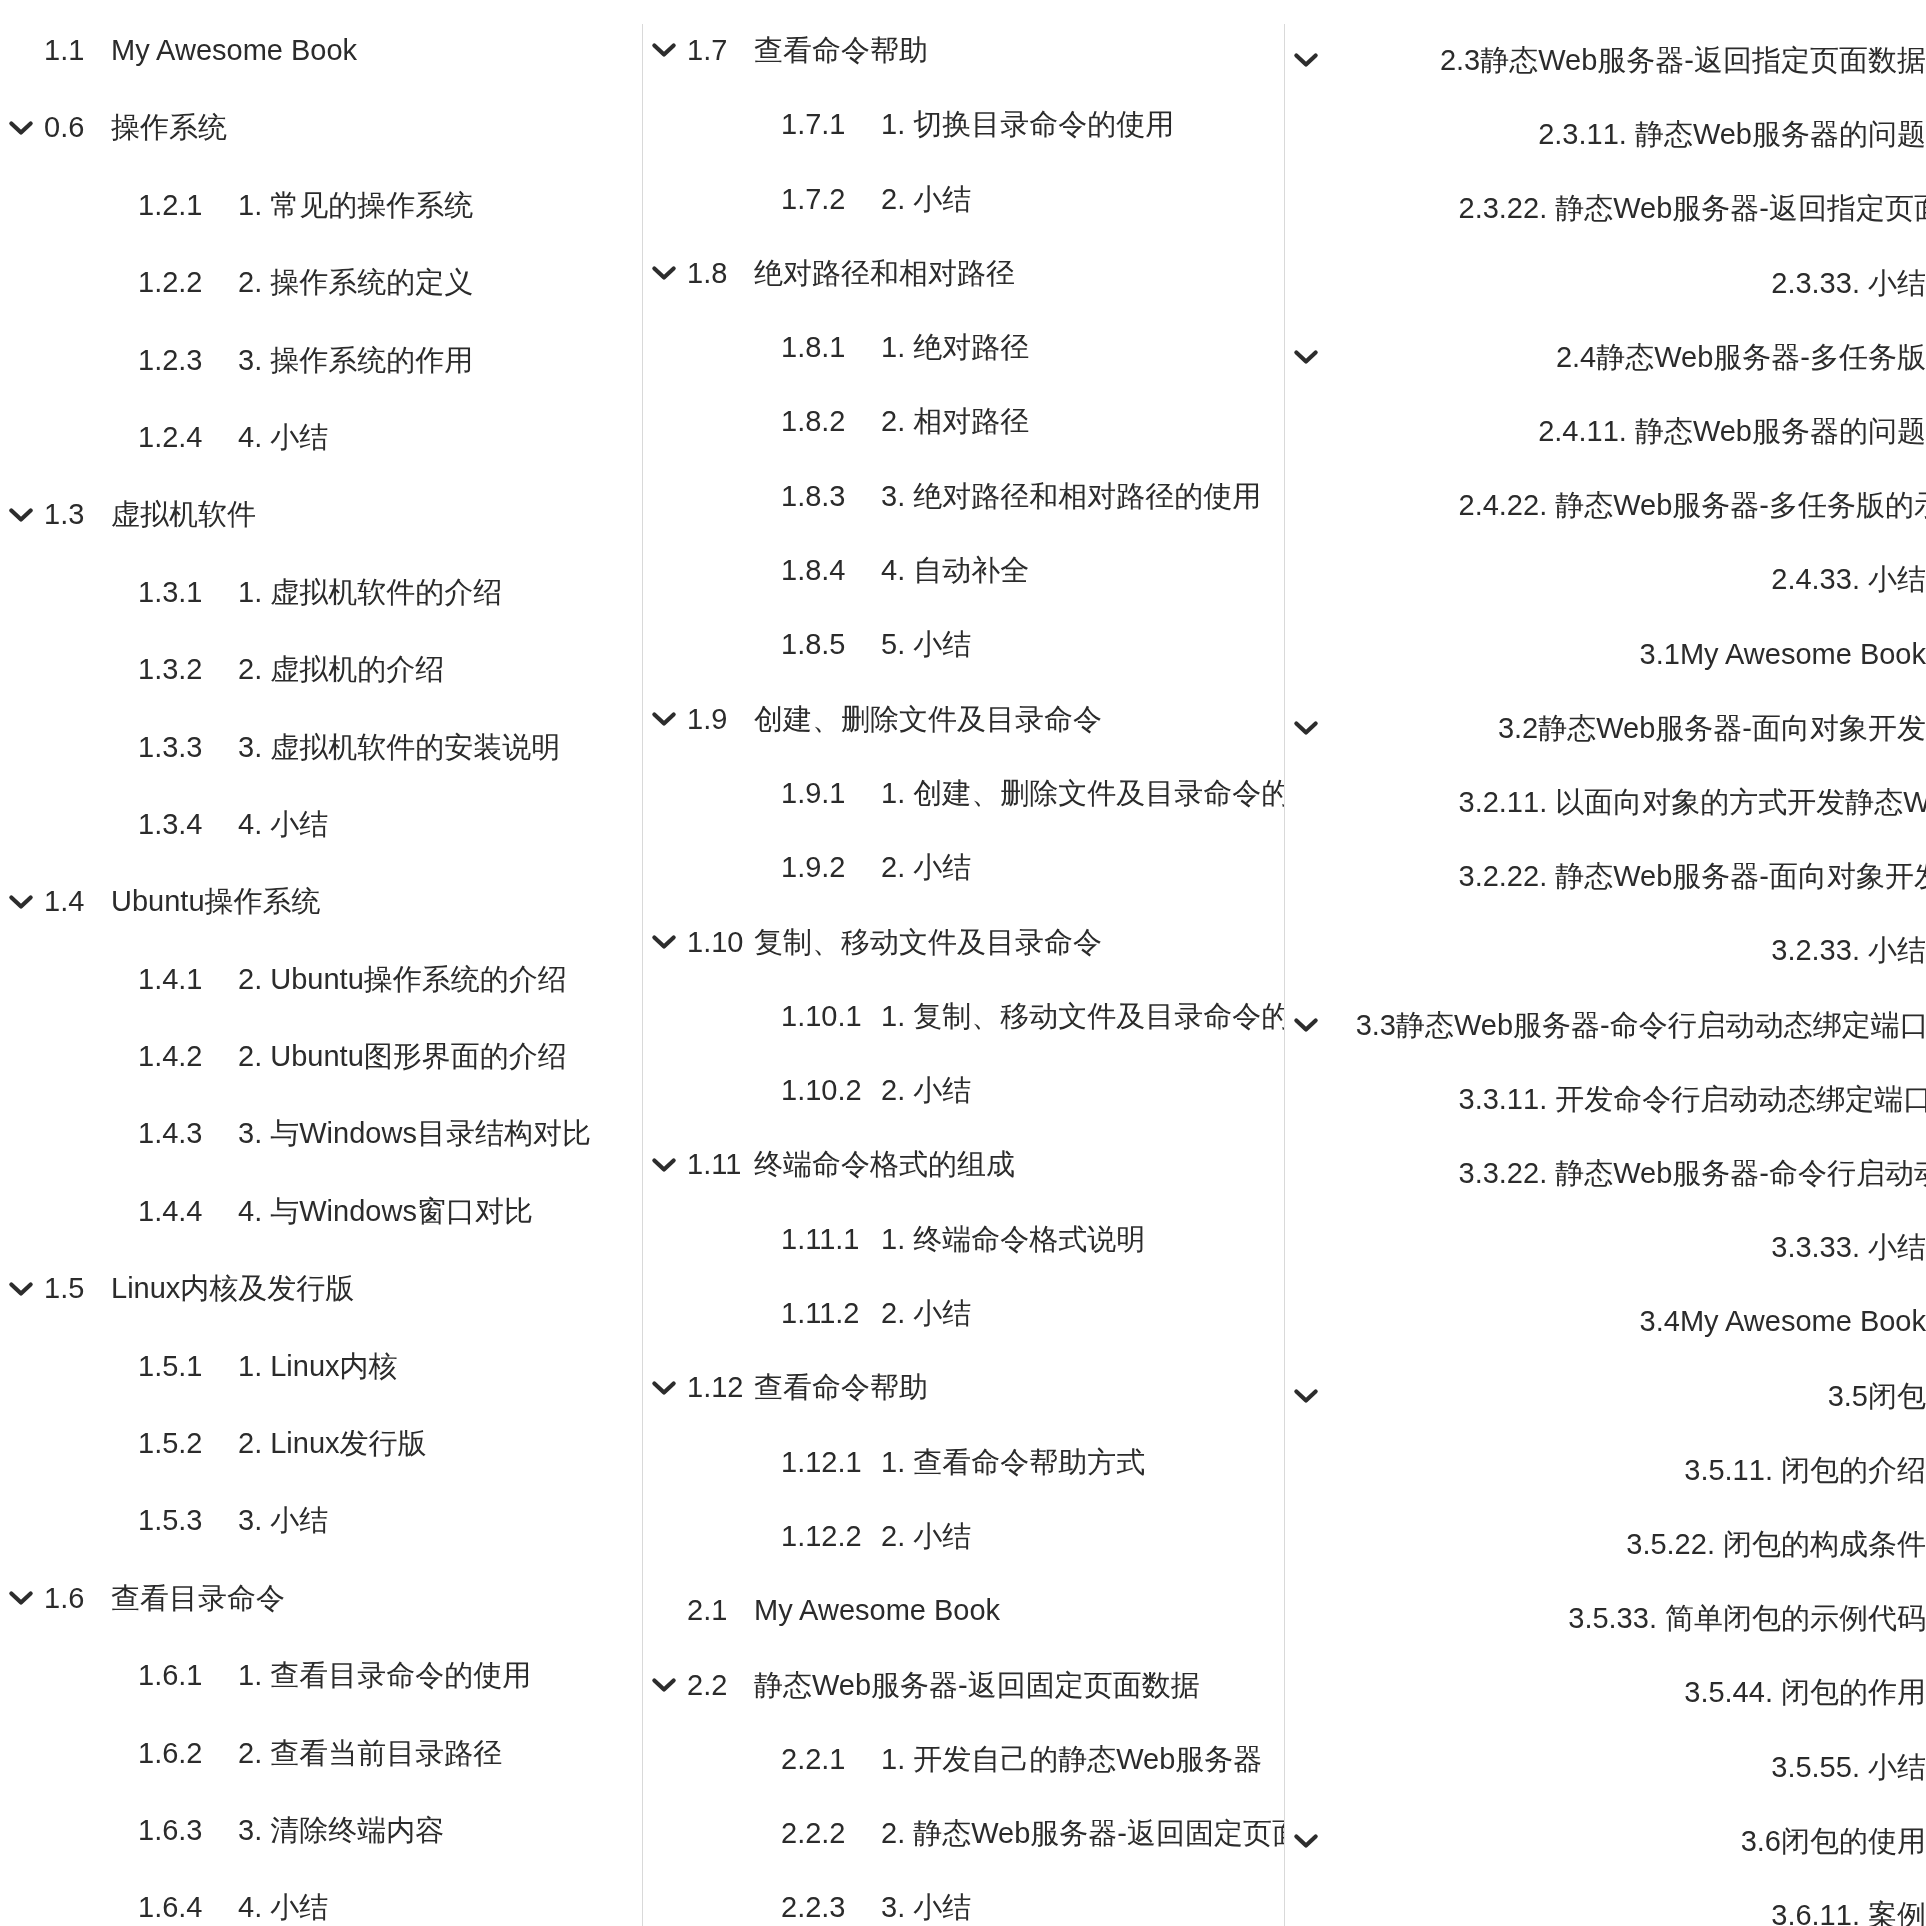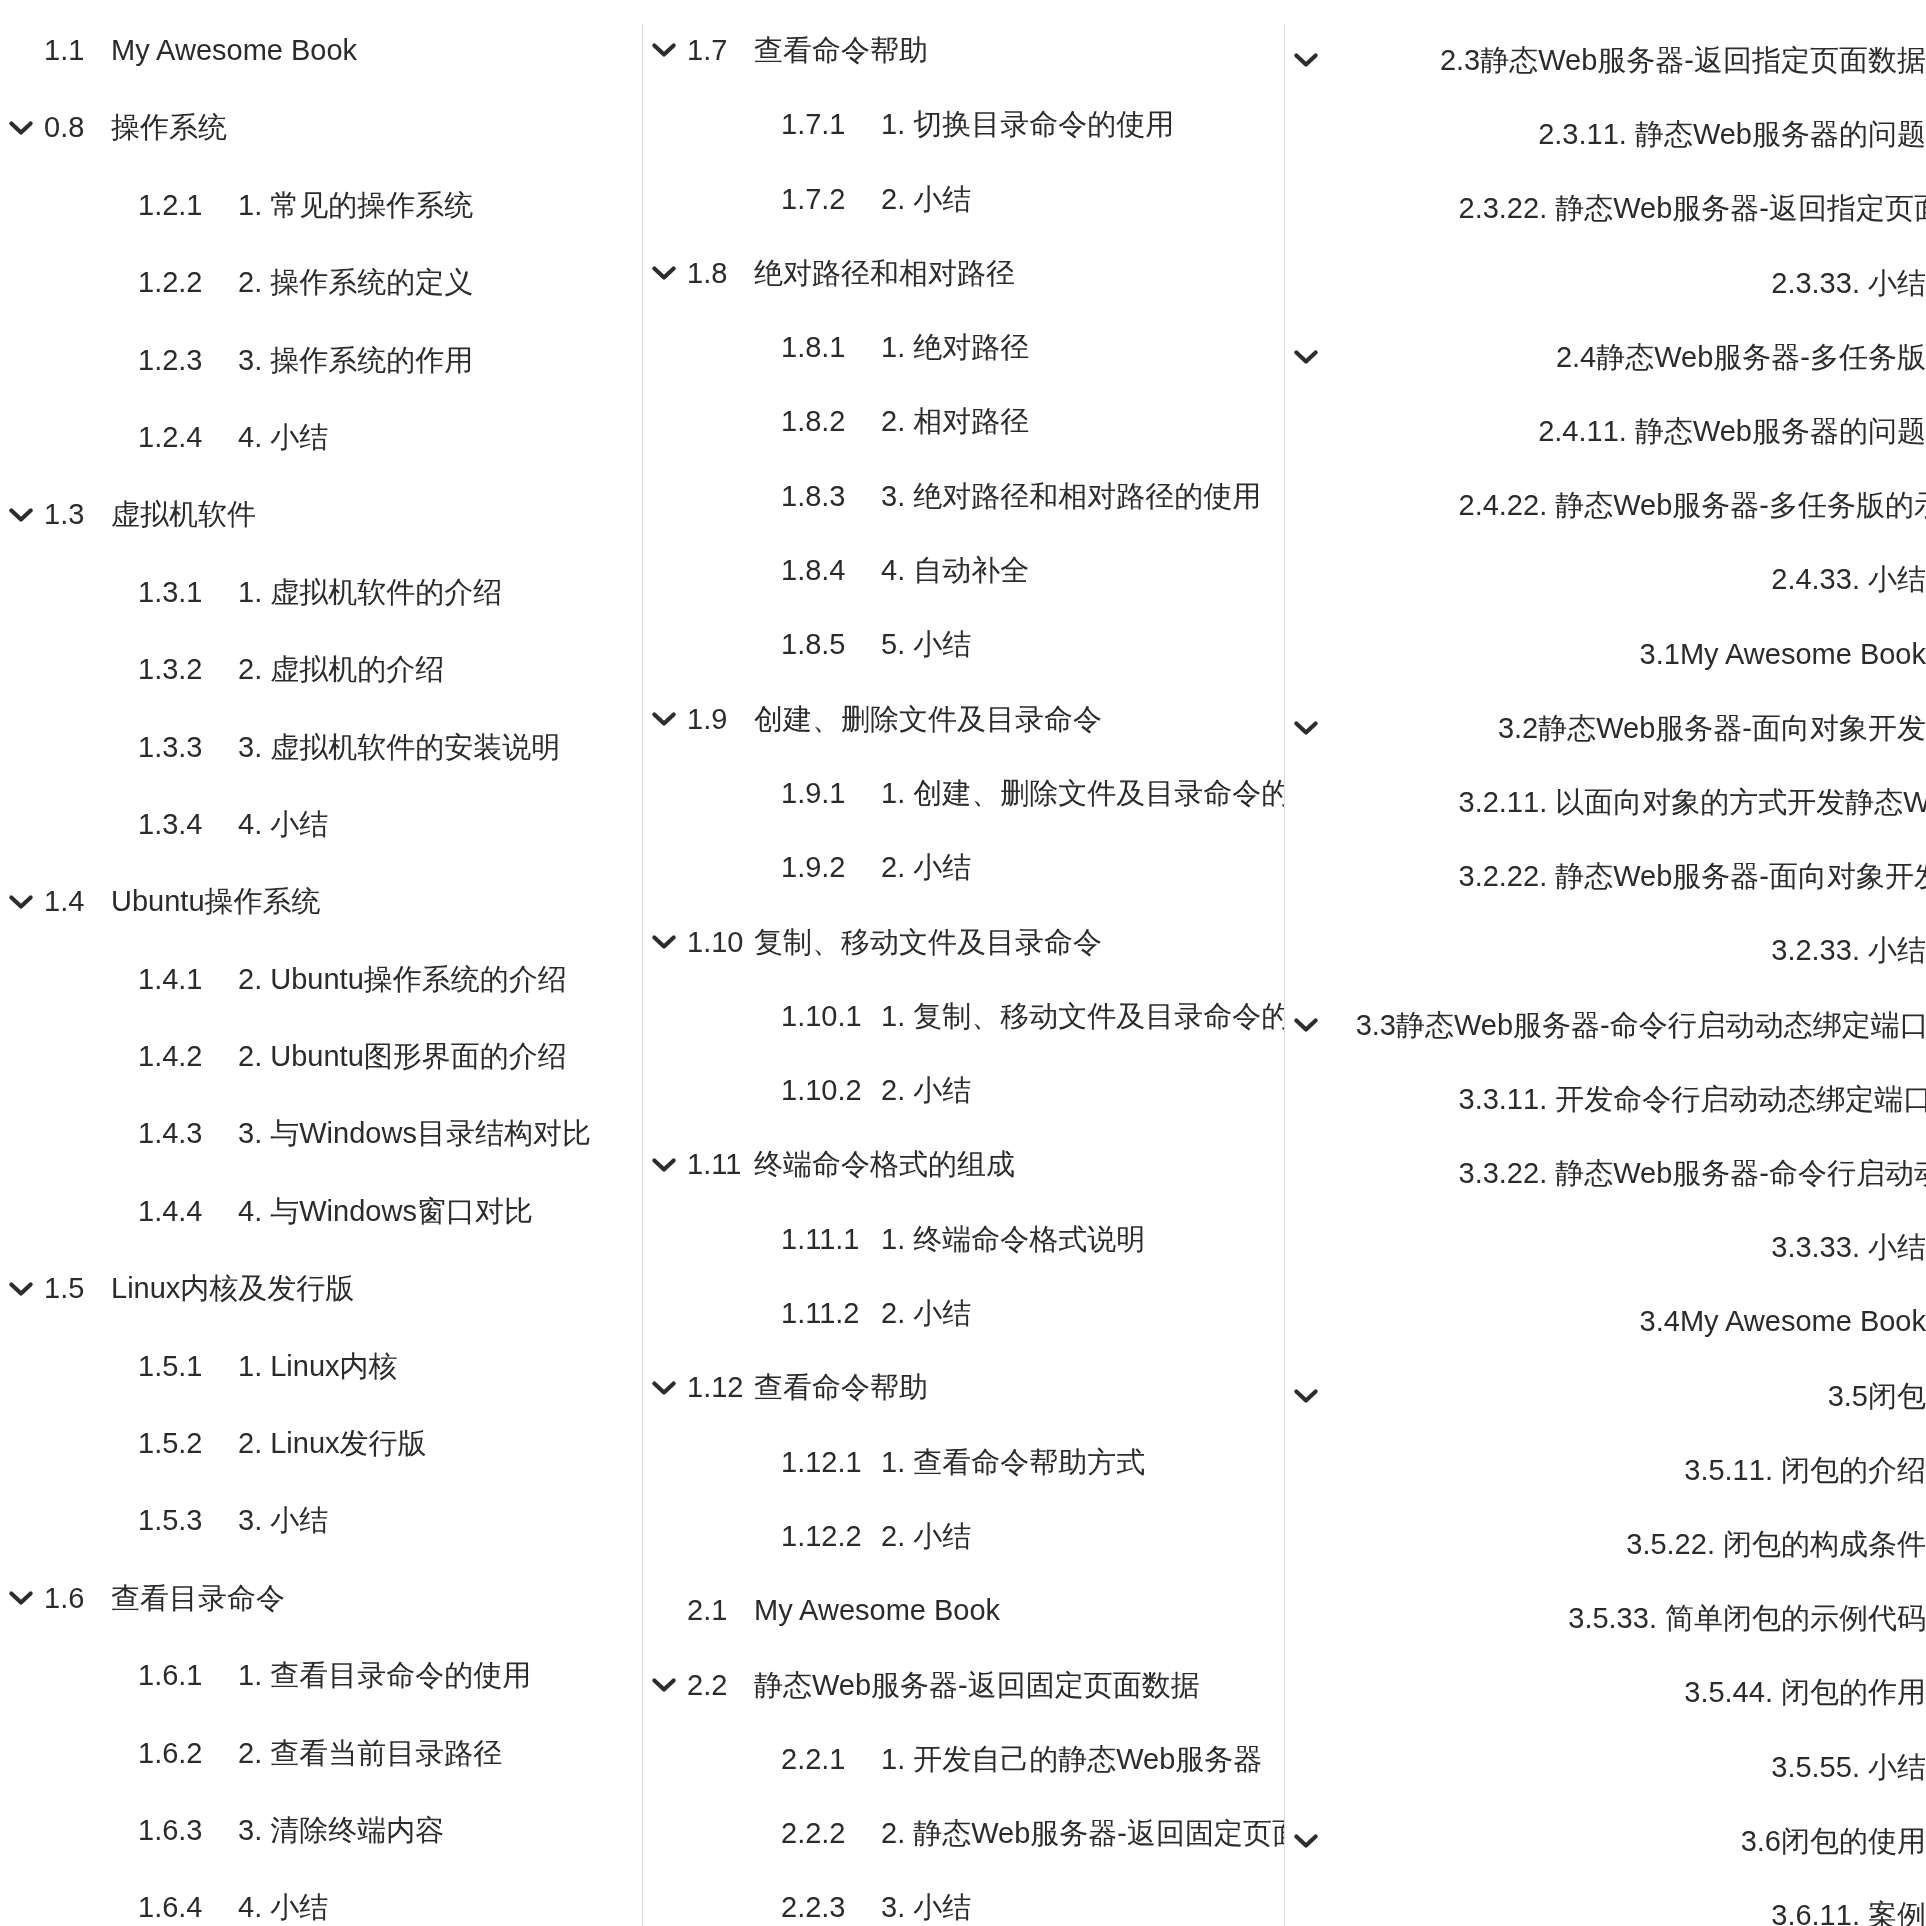--- a/index.html
+++ b/index.html
@@ -50,21 +50,21 @@
   .ttl{color:#2b2b2b;}
 </style>
 </head>
 <body>
 
 <div class="toc-wrap">
   <div class="toc-col">
       <div class="toc-row lvl0"><span class="num">1.1</span><span class="ttl">My Awesome Book</span></div>
       <div class="toc-row lvl1"><svg class="chev" viewBox="0 0 40 28">
           <polyline points="5,7 20,21 35,7" fill="none" stroke="#2d2d2d" stroke-width="6.5" stroke-linecap="round" stroke-linejoin="round"></polyline>
-        </svg><span class="num">0.8</span><span class="ttl">操作系统</span></div>
+        </svg><span class="num">0.6</span><span class="ttl">操作系统</span></div>
       <div class="toc-row lvl2"><span class="num">1.2.1</span><span class="ttl">1. 常见的操作系统</span></div>
       <div class="toc-row lvl2"><span class="num">1.2.2</span><span class="ttl">2. 操作系统的定义</span></div>
       <div class="toc-row lvl2"><span class="num">1.2.3</span><span class="ttl">3. 操作系统的作用</span></div>
       <div class="toc-row lvl2"><span class="num">1.2.4</span><span class="ttl">4. 小结</span></div>
       <div class="toc-row lvl1"><svg class="chev" viewBox="0 0 40 28">
           <polyline points="5,7 20,21 35,7" fill="none" stroke="#2d2d2d" stroke-width="6.5" stroke-linecap="round" stroke-linejoin="round"></polyline>
         </svg><span class="num">1.3</span><span class="ttl">虚拟机软件</span></div>
       <div class="toc-row lvl2"><span class="num">1.3.1</span><span class="ttl">1. 虚拟机软件的介绍</span></div>
       <div class="toc-row lvl2"><span class="num">1.3.2</span><span class="ttl">2. 虚拟机的介绍</span></div>
       <div class="toc-row lvl2"><span class="num">1.3.3</span><span class="ttl">3. 虚拟机软件的安装说明</span></div>

